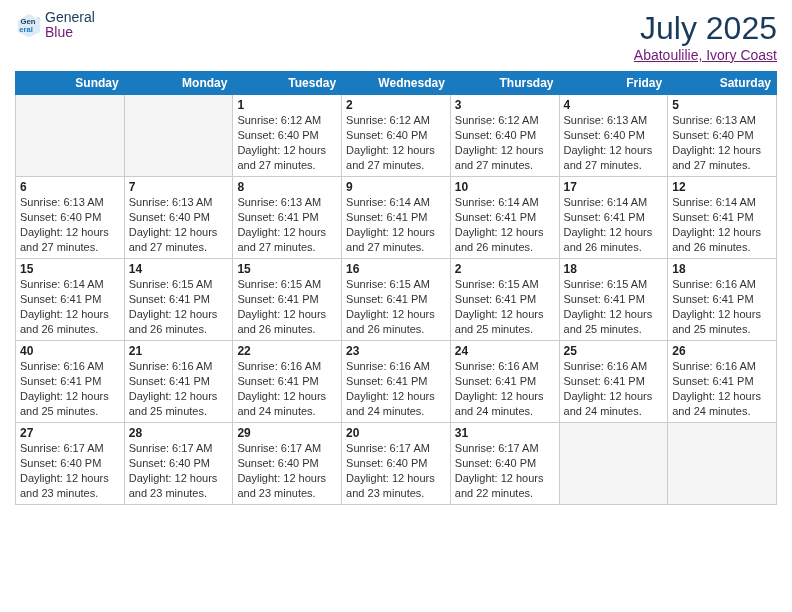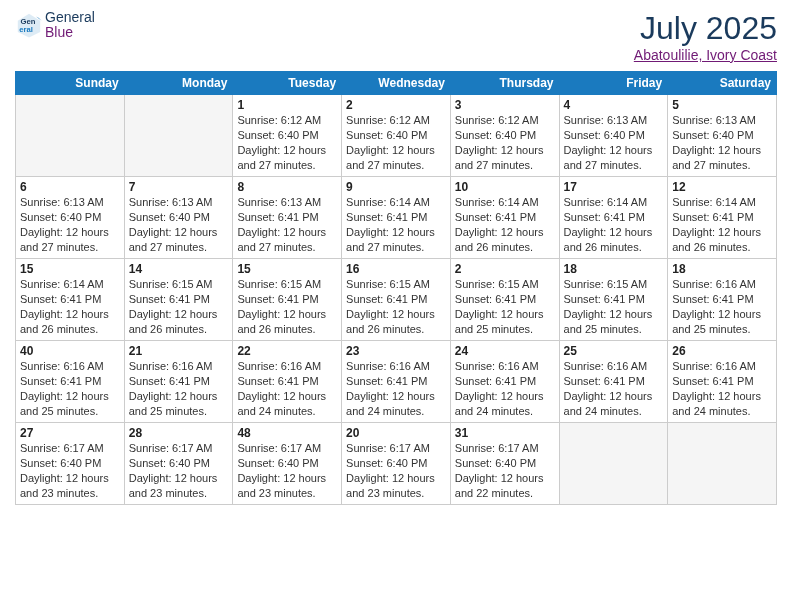--- a/index.html
+++ b/index.html
@@ -245,21 +245,21 @@
         <tr>
           <td>
             <span class="day-num">27</span>
             <div class="day-info"><span>Sunrise: 6:17 AM</span><br><span>Sunset: 6:40 PM</span><br><span>Daylight: 12 hours and 23 minutes.</span></div>
           </td>
           <td>
             <span class="day-num">28</span>
             <div class="day-info"><span>Sunrise: 6:17 AM</span><br><span>Sunset: 6:40 PM</span><br><span>Daylight: 12 hours and 23 minutes.</span></div>
           </td>
           <td>
-            <span class="day-num">48</span>
+            <span class="day-num">29</span>
             <div class="day-info"><span>Sunrise: 6:17 AM</span><br><span>Sunset: 6:40 PM</span><br><span>Daylight: 12 hours and 23 minutes.</span></div>
           </td>
           <td>
             <span class="day-num">20</span>
             <div class="day-info"><span>Sunrise: 6:17 AM</span><br><span>Sunset: 6:40 PM</span><br><span>Daylight: 12 hours and 23 minutes.</span></div>
           </td>
           <td>
             <span class="day-num">31</span>
             <div class="day-info"><span>Sunrise: 6:17 AM</span><br><span>Sunset: 6:40 PM</span><br><span>Daylight: 12 hours and 22 minutes.</span></div>
           </td>

